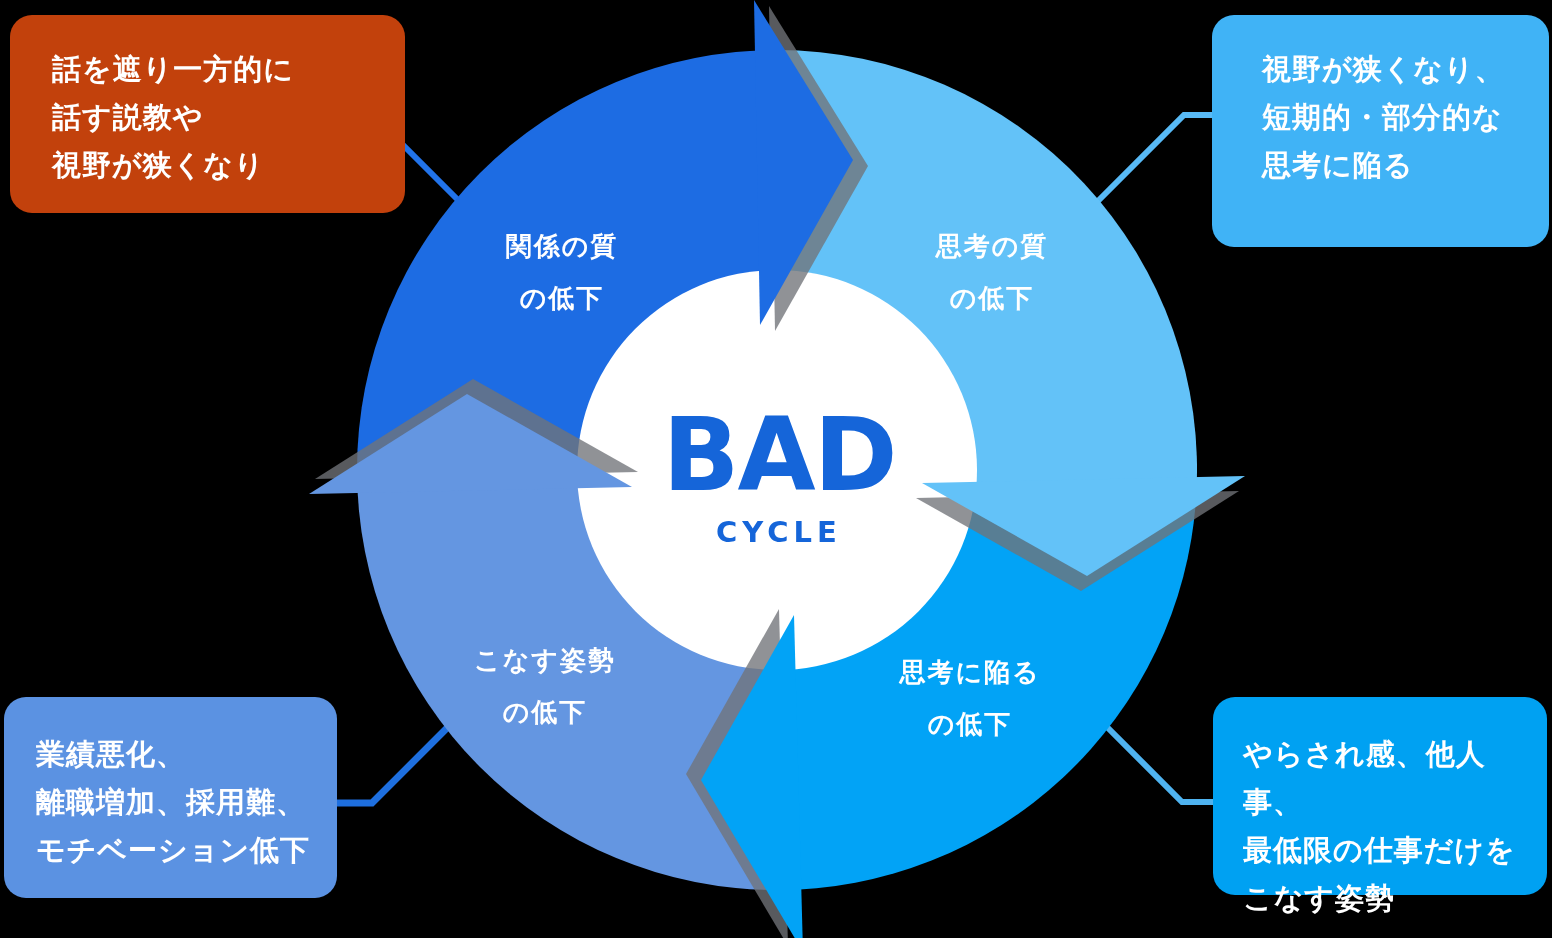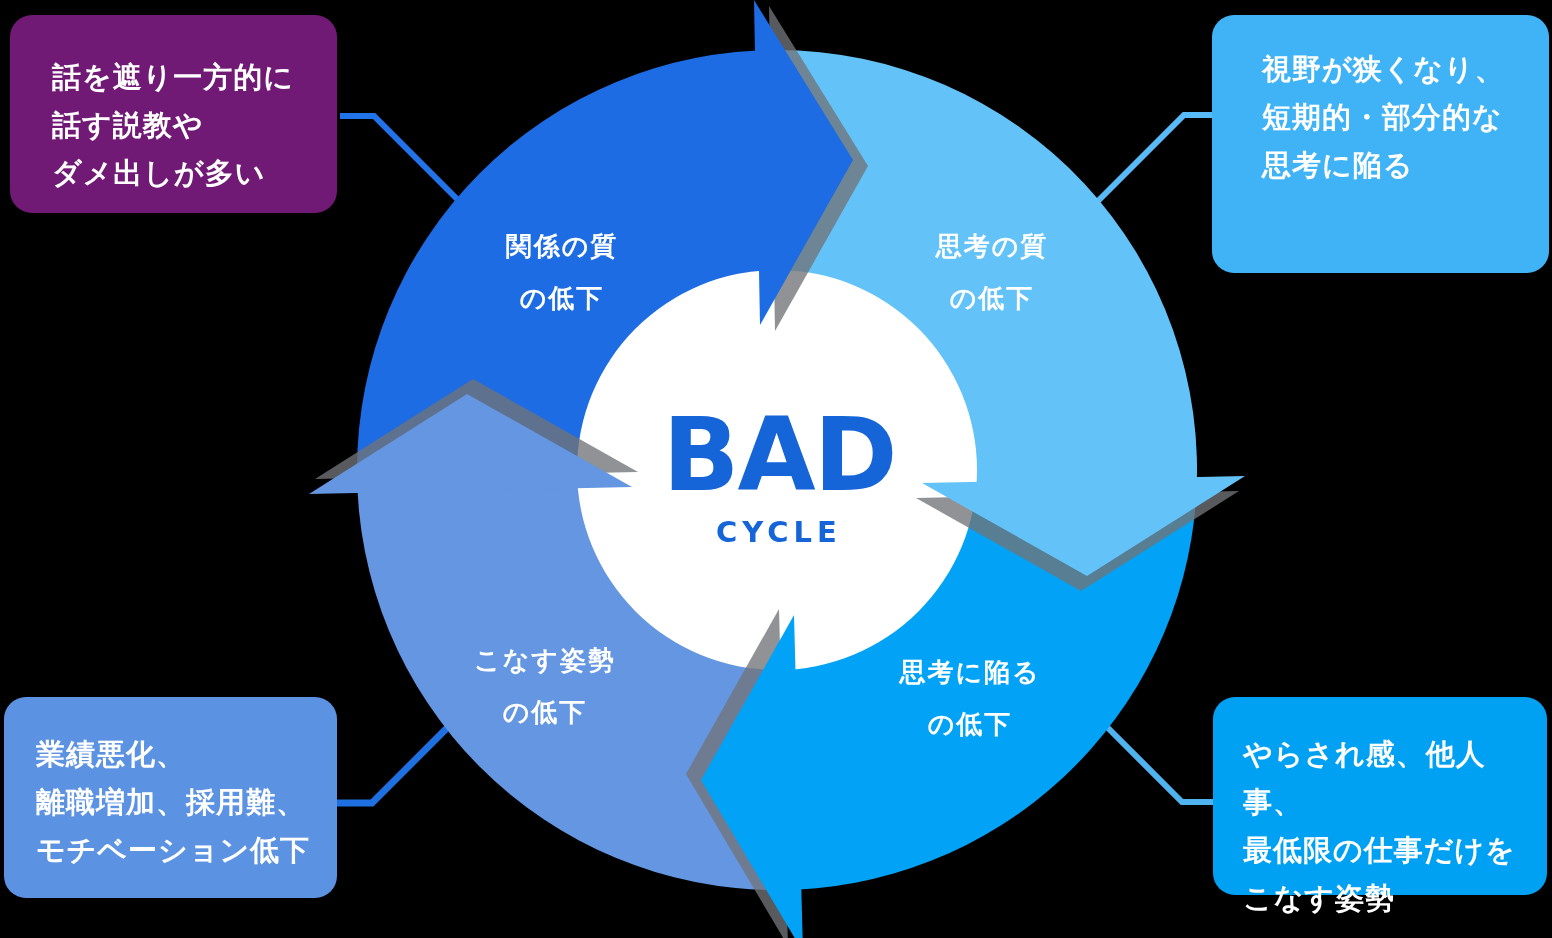--- a/index.html
+++ b/index.html
@@ -6,22 +6,22 @@
   .stage{
     position:relative;width:1552px;height:938px;background:#000;overflow:hidden;
     font-family:"DejaVu Sans","Liberation Sans",sans-serif;
   }
   .stage svg{position:absolute;left:0;top:0;}
   
   .callout{
     position:absolute;border-radius:22px;color:#fff;font-weight:bold;
     font-size:29px;line-height:48px;letter-spacing:1px;box-sizing:border-box;
   }
-  .callout-tl{left:10px;top:15px;width:327px;height:198px;background:#701a75;padding:38px 10px 0 42px;}
-  .callout-tr{left:1212px;top:15px;width:337px;height:258px;background:#40B3F6;padding:30px 10px 0 50px;}
+  .callout-tl{left:10px;top:15px;width:395px;height:198px;background:#c2410c;padding:30px 10px 0 42px;}
+  .callout-tr{left:1212px;top:15px;width:337px;height:232px;background:#40B3F6;padding:30px 10px 0 50px;}
   .callout-bl{left:4px;top:697px;width:333px;height:201px;background:#5B92E2;padding:33px 10px 0 32px;}
   .callout-br{left:1213px;top:697px;width:334px;height:198px;background:#00A1F2;padding:33px 10px 0 30px;}
   
   .quad-label{
     position:absolute;transform:translate(-50%,-50%);text-align:center;color:#fff;
     font-weight:bold;font-size:26px;line-height:52px;letter-spacing:2px;white-space:nowrap;
   }
   .ql-relation{left:562px;top:272px;}
   .ql-thinking{left:992px;top:272px;}
   .ql-result{left:545px;top:686px;}
@@ -68,21 +68,21 @@
       <polygon points="803,952 701,780 794,615" fill="#02A3F6"></polygon>
 
       <polygon points="315,479 473,379 638,472" fill="rgba(113,115,120,0.78)"></polygon>
       <polygon points="309,494 467,394 632,487" fill="#6496E1"></polygon>
     </g>
   </svg>
 
   <div class="callout callout-tl">
     <div>話を遮り一方的に</div>
     <div>話す説教や</div>
-    <div>ダメ出しが多い</div>
+    <div>視野が狭くなり</div>
   </div>
 
   <div class="callout callout-tr">
     <div>視野が狭くなり、</div>
     <div>短期的・部分的な</div>
     <div>思考に陥る</div>
   </div>
 
   <div class="callout callout-br">
     <div>やらされ感、他人事、</div>

